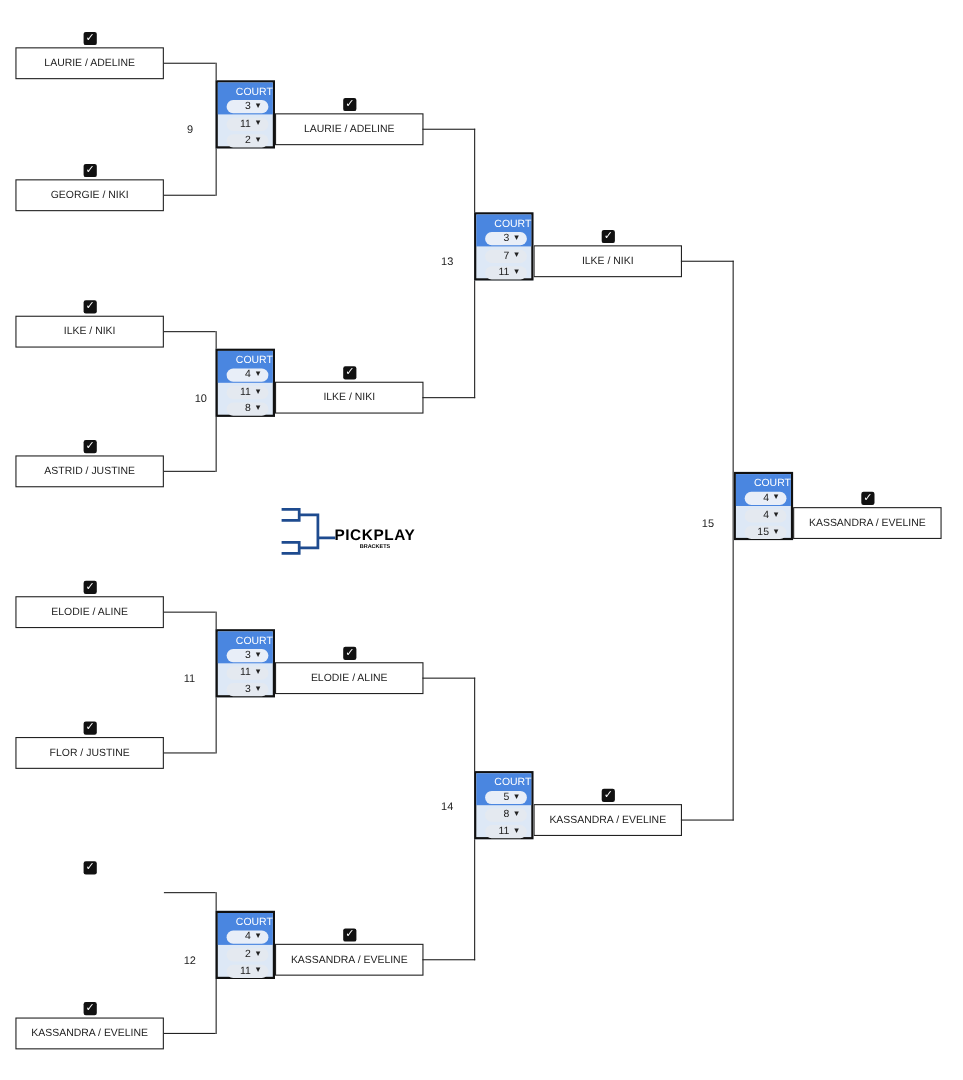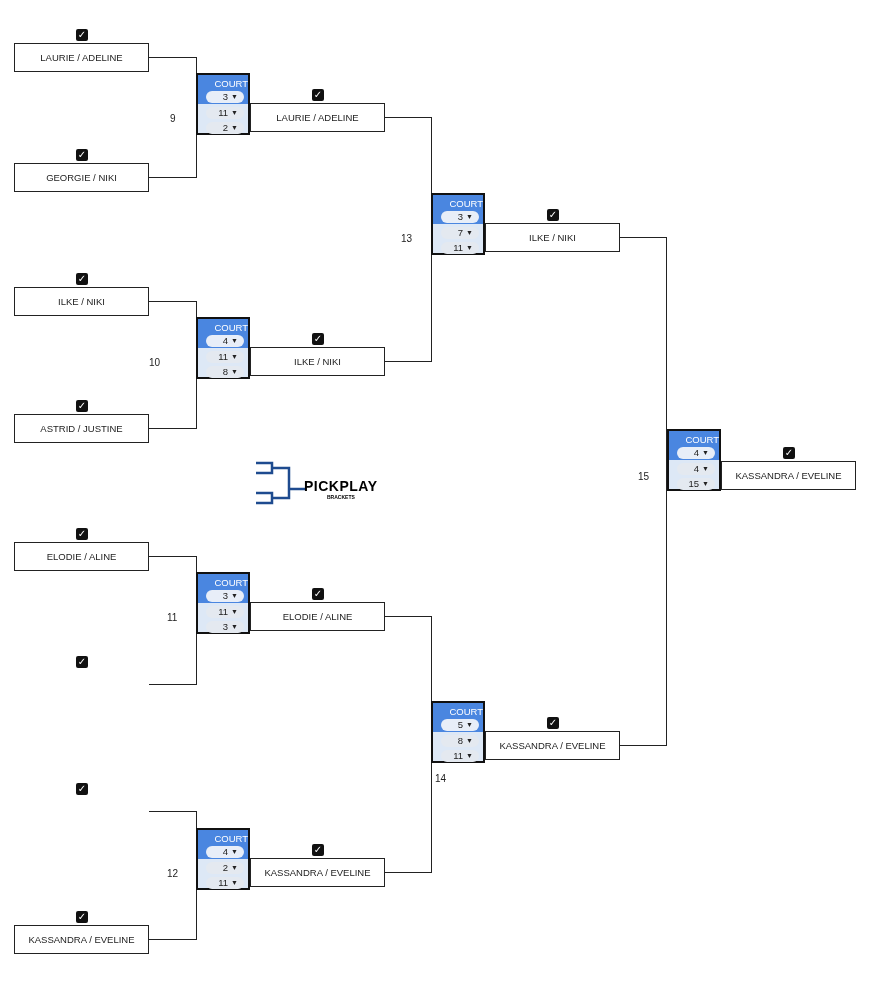--- a/index.html
+++ b/index.html
@@ -25,20 +25,21 @@
     <div class="team" style="left: 14px; top: 43px;">LAURIE / ADELINE</div>
     <div class="chk" style="left: 76px; top: 29px;">✓</div>
     <div class="team" style="left: 14px; top: 163px;">GEORGIE / NIKI</div>
     <div class="chk" style="left: 76px; top: 149px;">✓</div>
     <div class="team" style="left: 14px; top: 287px;">ILKE / NIKI</div>
     <div class="chk" style="left: 76px; top: 273px;">✓</div>
     <div class="team" style="left: 14px; top: 414px;">ASTRID / JUSTINE</div>
     <div class="chk" style="left: 76px; top: 400px;">✓</div>
     <div class="team" style="left: 14px; top: 542px;">ELODIE / ALINE</div>
     <div class="chk" style="left: 76px; top: 528px;">✓</div>
+    <div class="team" style="left: 14px; top: 670px;">FLOR / JUSTINE</div>
     <div class="chk" style="left: 76px; top: 656px;">✓</div>
     <div class="chk" style="left: 76px; top: 783px;">✓</div>
     <div class="team" style="left: 14px; top: 925px;">KASSANDRA / EVELINE</div>
     <div class="chk" style="left: 76px; top: 911px;">✓</div>
     <div class="ln" style="left: 149px; top: 57px; width: 47px; height: 1px;"></div>
     <div class="ln" style="left: 149px; top: 177px; width: 47px; height: 1px;"></div>
     <div class="ln" style="left: 196px; top: 57px; width: 1px; height: 121px;"></div>
     <div class="court" style="left: 196px; top: 73px;">
       <div class="hdr"></div>
       <div class="lbl">COURT</div>
@@ -52,21 +53,21 @@
     <div class="ln" style="left: 149px; top: 301px; width: 47px; height: 1px;"></div>
     <div class="ln" style="left: 149px; top: 428px; width: 47px; height: 1px;"></div>
     <div class="ln" style="left: 196px; top: 301px; width: 1px; height: 128px;"></div>
     <div class="court" style="left: 196px; top: 317px;">
       <div class="hdr"></div>
       <div class="lbl">COURT</div>
       <div class="pill p1"><span>4</span><span class="arr">▼</span></div>
       <div class="pill p2"><span>11</span><span class="arr">▼</span></div>
       <div class="pill p3"><span>8</span><span class="arr">▼</span></div>
     </div>
-    <div class="num" style="left: 149px; top: 357px;">10</div>
+    <div class="num" style="left: 177px; top: 357px;">10</div>
     <div class="team" style="left: 250px; top: 347px;">ILKE / NIKI</div>
     <div class="chk" style="left: 312px; top: 333px;">✓</div>
     <div class="ln" style="left: 149px; top: 556px; width: 47px; height: 1px;"></div>
     <div class="ln" style="left: 149px; top: 684px; width: 47px; height: 1px;"></div>
     <div class="ln" style="left: 196px; top: 556px; width: 1px; height: 129px;"></div>
     <div class="court" style="left: 196px; top: 572px;">
       <div class="hdr"></div>
       <div class="lbl">COURT</div>
       <div class="pill p1"><span>3</span><span class="arr">▼</span></div>
       <div class="pill p2"><span>11</span><span class="arr">▼</span></div>
@@ -104,21 +105,21 @@
     <div class="ln" style="left: 384px; top: 616px; width: 48px; height: 1px;"></div>
     <div class="ln" style="left: 384px; top: 872px; width: 48px; height: 1px;"></div>
     <div class="ln" style="left: 431px; top: 616px; width: 1px; height: 257px;"></div>
     <div class="court" style="left: 431px; top: 701px;">
       <div class="hdr"></div>
       <div class="lbl">COURT</div>
       <div class="pill p1"><span>5</span><span class="arr">▼</span></div>
       <div class="pill p2"><span>8</span><span class="arr">▼</span></div>
       <div class="pill p3"><span>11</span><span class="arr">▼</span></div>
     </div>
-    <div class="num" style="left: 401px; top: 773px; margin-left: 34px;">14</div>
+    <div class="num" style="left: 401px; top: 728px;">14</div>
     <div class="team" style="left: 485px; top: 731px;">KASSANDRA / EVELINE</div>
     <div class="chk" style="left: 547px; top: 717px;">✓</div>
     <div class="ln" style="left: 619px; top: 237px; width: 48px; height: 1px;"></div>
     <div class="ln" style="left: 619px; top: 745px; width: 48px; height: 1px;"></div>
     <div class="ln" style="left: 666px; top: 237px; width: 1px; height: 509px;"></div>
     <div class="court" style="left: 667px; top: 429px;">
       <div class="hdr"></div>
       <div class="lbl">COURT</div>
       <div class="pill p1"><span>4</span><span class="arr">▼</span></div>
       <div class="pill p2"><span>4</span><span class="arr">▼</span></div>

